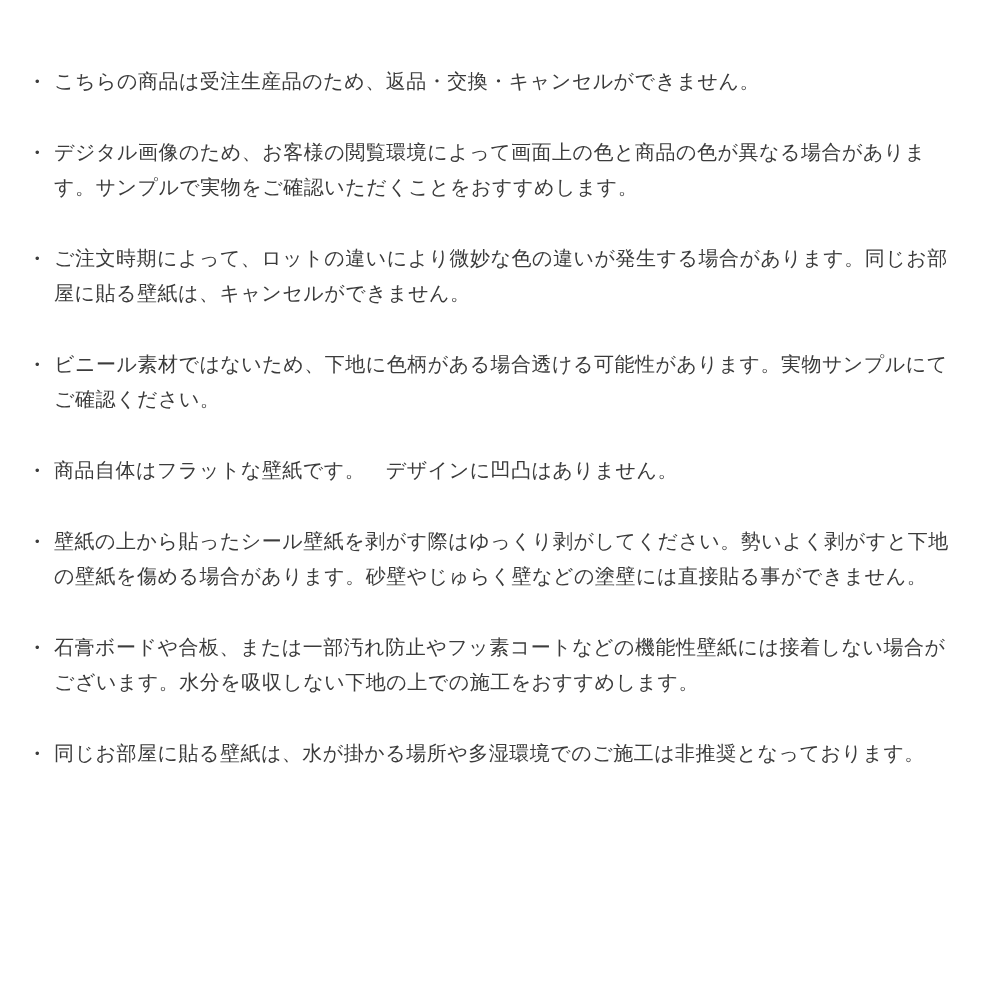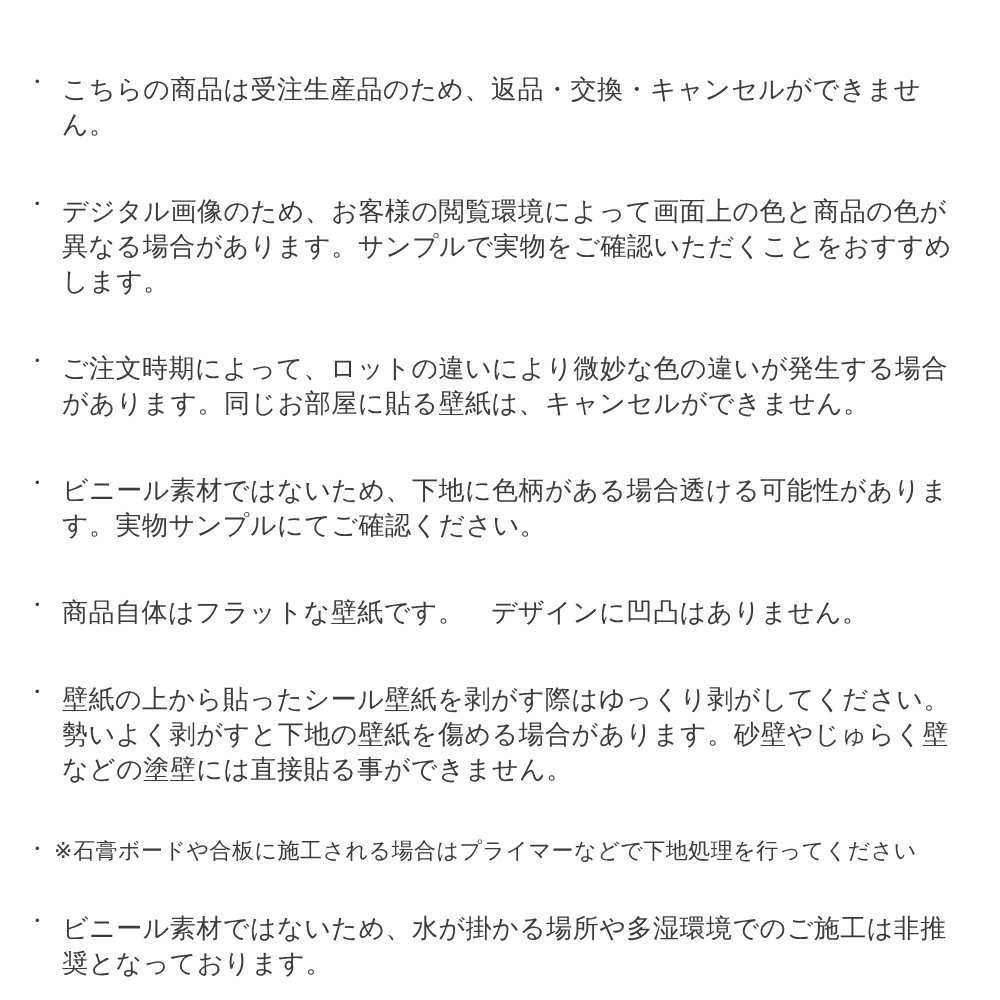--- a/index.html
+++ b/index.html
@@ -39,22 +39,22 @@
     text-align: left;
     padding-left: 2px;
     color: #3b3b3b;
     user-select: none;
   }
   .notice-body {
     flex: 1 1 auto;
     min-width: 0;
   }
   p.notice-text {
-    margin: 8px;
-    font-size: 26px;
+    margin: 0;
+    font-size: 20px;
     line-height: 35px;
     letter-spacing: 0.5px;
     word-break: break-all;
     overflow-wrap: anywhere;
   }
   p.notice-note {
     margin: 4px 0 0 0;
     font-size: 22px;
     line-height: 32px;
     letter-spacing: 0.5px;
@@ -106,25 +106,25 @@
     <li class="notice-item">
       <span class="bullet">・</span>
       <div class="notice-body">
         <p class="notice-text">壁紙の上から貼ったシール壁紙を剥がす際はゆっくり剥がしてください。勢いよく剥がすと下地の壁紙を傷める場合があります。砂壁やじゅらく壁などの塗壁には直接貼る事ができません。</p>
       </div>
     </li>
 
     <li class="notice-item">
       <span class="bullet">・</span>
       <div class="notice-body">
-        <p class="notice-note">※石膏ボードや合板に施工される場合はプライマーなどで下地処理を行ってください</p>
+        <p class="notice-text">石膏ボードや合板、または一部汚れ防止やフッ素コートなどの機能性壁紙には接着しない場合がございます。水分を吸収しない下地の上での施工をおすすめします。</p>
       </div>
     </li>
 
     <li class="notice-item">
       <span class="bullet">・</span>
       <div class="notice-body">
-        <p class="notice-text">ビニール素材ではないため、水が掛かる場所や多湿環境でのご施工は非推奨となっております。</p>
+        <p class="notice-text">同じお部屋に貼る壁紙は、水が掛かる場所や多湿環境でのご施工は非推奨となっております。</p>
       </div>
     </li>
 
   </ul>
 </div>
 
 </body></html>

